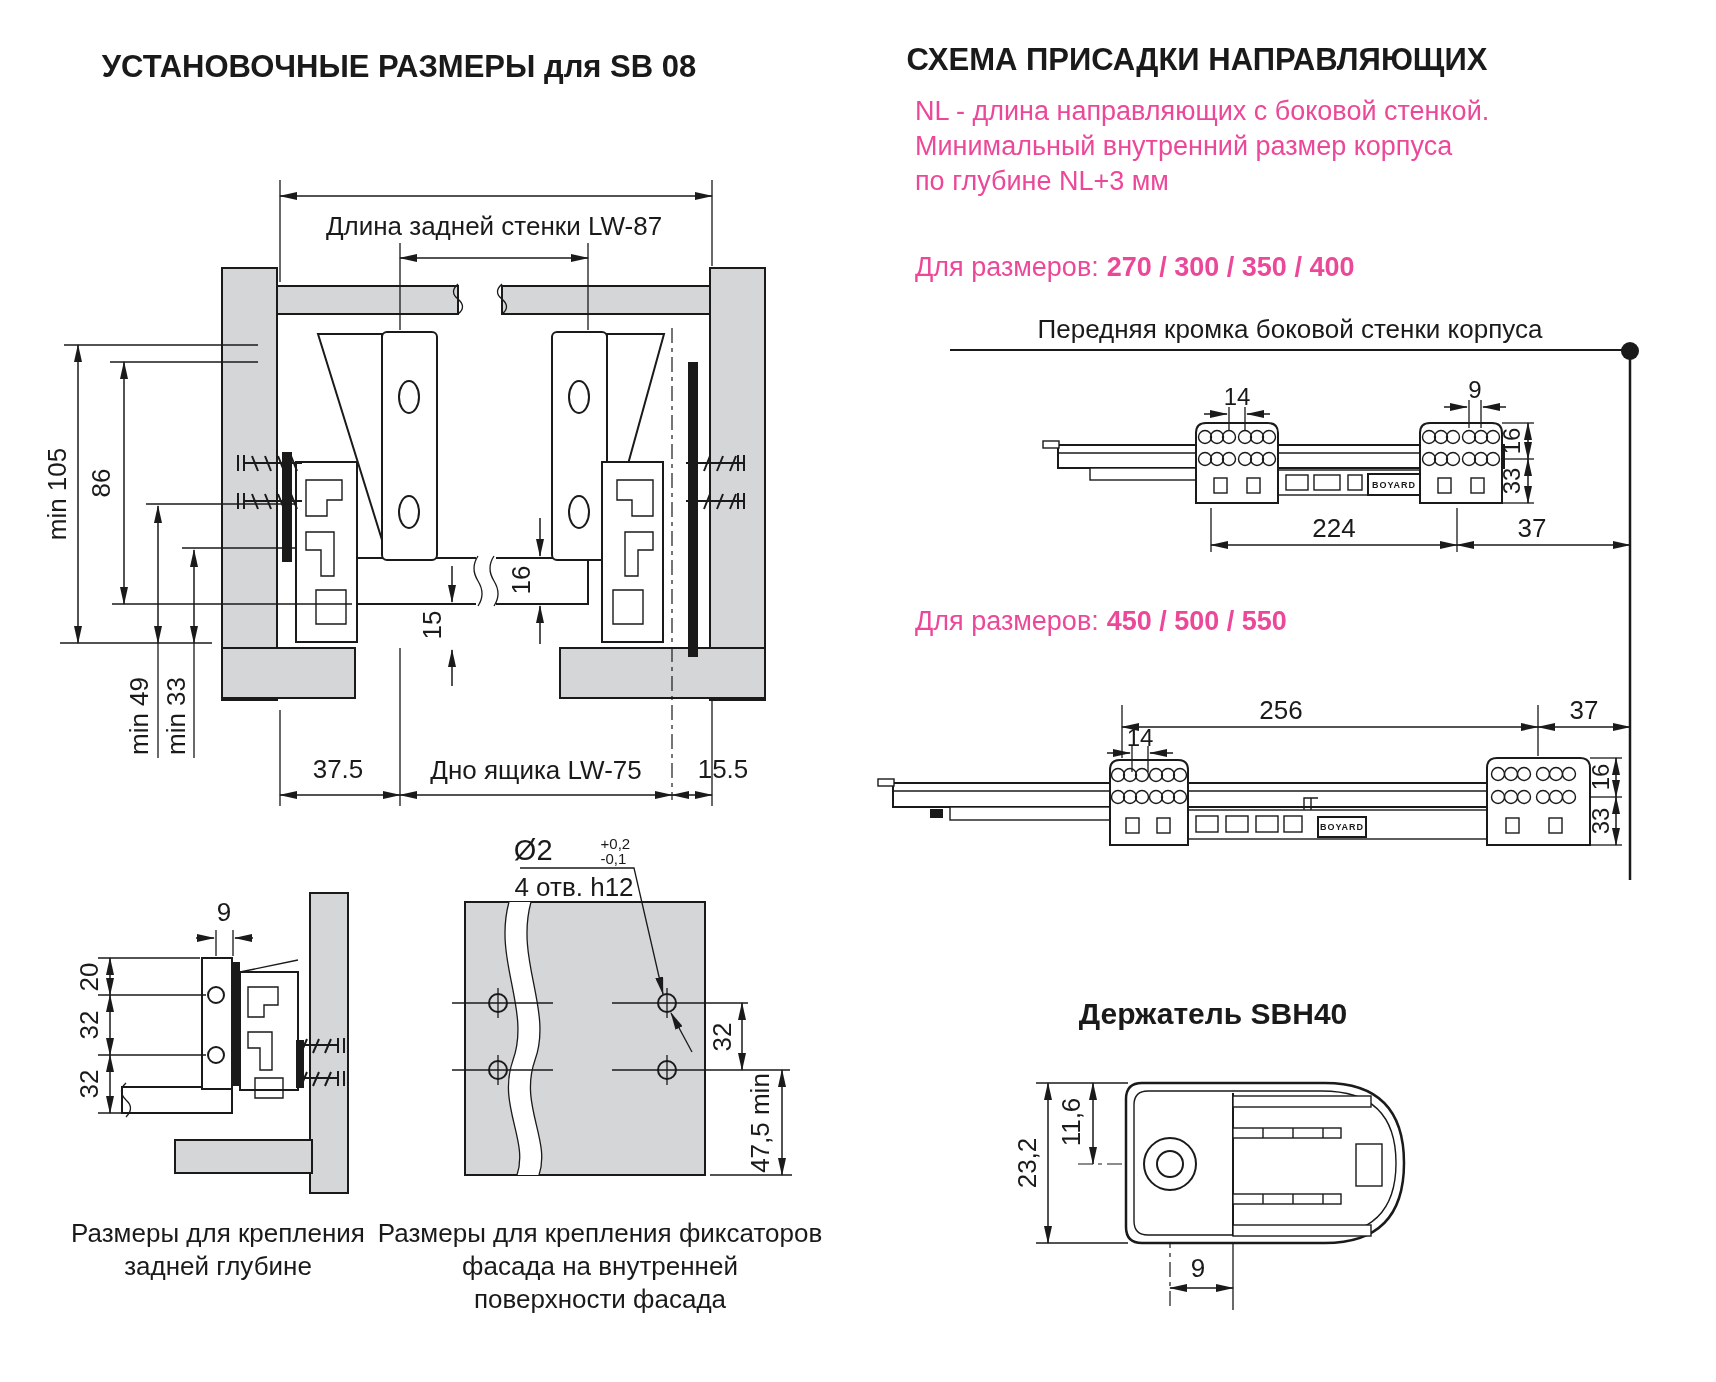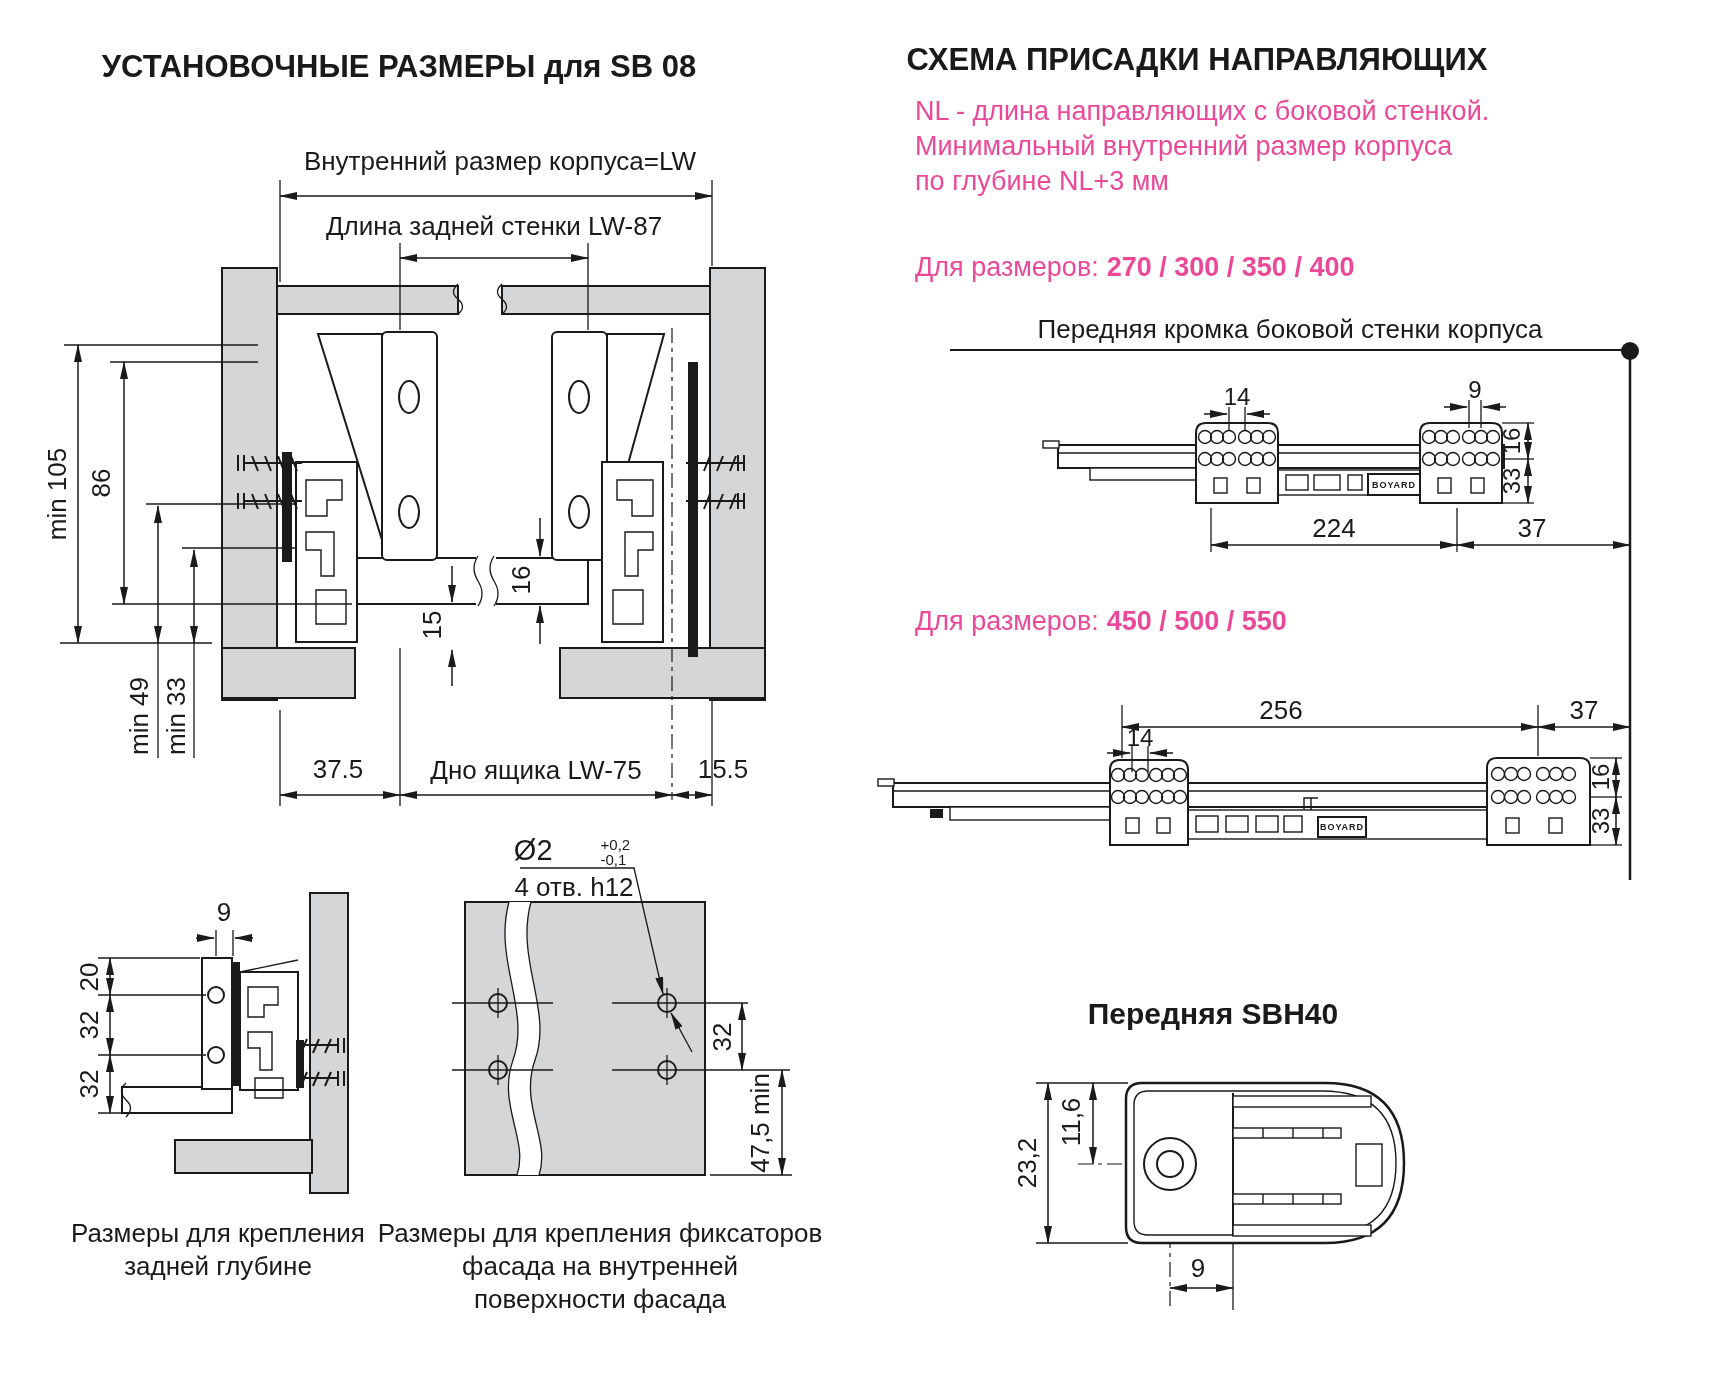--- a/index.html
+++ b/index.html
@@ -23,21 +23,21 @@
        white-space:nowrap;color:#1a1a1a;}
   .lbl-left{position:absolute;transform:translate(0,-50%);font-size:27px;line-height:1.15;
        white-space:nowrap;color:#ec4899;}
   .rot{transform:translate(-50%,-50%) rotate(-90deg);}
   .sm{font-size:24px;}
   .tiny{font-size:9px;font-weight:bold;letter-spacing:1px;}
   .big{font-size:31px;font-weight:bold;}
   .big2{font-size:30px;font-weight:bold;}
   .sizes b{margin-left:8px;}
   .cap{font-size:26px;}
-  .dia-block{display:flex;align-items:flex-end;gap:20px;}
+  .dia-block{display:flex;align-items:center;gap:20px;}
   .dia{font-size:29px;}
   .tols{display:inline-flex;flex-direction:column;font-size:15px;line-height:15px;font-style:normal;margin-left:28px;}
   .tols i{font-style:normal;}
 </style>
 </head>
 <body>
 
 <div class="canvas">
 
 <svg class="draw" width="1716" height="1382" viewBox="0 0 1716 1382">
@@ -309,21 +309,20 @@
     <line class="thin" x1="1036" y1="1243" x2="1128" y2="1243"></line>
     <line class="dim" x1="1048" y1="1083" x2="1048" y2="1243"></line>
     <line class="dim" x1="1093" y1="1083" x2="1093" y2="1164"></line>
     <line class="thin" x1="1233" y1="1243" x2="1233" y2="1310"></line>
     <line class="dim" x1="1170" y1="1288" x2="1233" y2="1288"></line>
   </g>
 </svg>
 
 <div class="lbl big" style="left:399px;top:67px">УСТАНОВОЧНЫЕ РАЗМЕРЫ для SB 08</div>
 
-<div class="lbl" style="left:500px;top:162px">Внутренний размер корпуса=LW</div>
 <div class="lbl" style="left:494px;top:227px">Длина задней стенки  LW-87</div>
 <div class="lbl rot" style="left:58px;top:494px">min 105</div>
 <div class="lbl rot" style="left:102px;top:483px">86</div>
 <div class="lbl rot" style="left:140px;top:716px">min 49</div>
 <div class="lbl rot" style="left:177px;top:716px">min 33</div>
 <div class="lbl rot" style="left:522px;top:580px">16</div>
 <div class="lbl rot" style="left:433px;top:625px">15</div>
 <div class="lbl" style="left:338px;top:770px">37.5</div>
 <div class="lbl" style="left:536px;top:771px">Дно ящика  LW-75</div>
 <div class="lbl" style="left:723px;top:770px">15.5</div>
@@ -371,18 +370,18 @@
   <span>Для размеров:</span><b>450 / 500 / 550</b>
 </div>
 
 <div class="lbl" style="left:1281px;top:711px">256</div>
 <div class="lbl" style="left:1584px;top:711px">37</div>
 <div class="lbl sm" style="left:1140px;top:738px">14</div>
 <div class="lbl rot sm" style="left:1601px;top:777px">16</div>
 <div class="lbl rot sm" style="left:1601px;top:821px">33</div>
 <div class="lbl tiny" style="left:1342px;top:827px">BOYARD</div>
 
-<div class="lbl big2" style="left:1213px;top:1014px">Передняя SBH40</div>
+<div class="lbl big2" style="left:1213px;top:1014px">Держатель SBH40</div>
 <div class="lbl rot" style="left:1028px;top:1163px">23,2</div>
 <div class="lbl rot" style="left:1072px;top:1122px">11,6</div>
 <div class="lbl" style="left:1198px;top:1269px">9</div>
 
 </div>
 
 </body></html>

